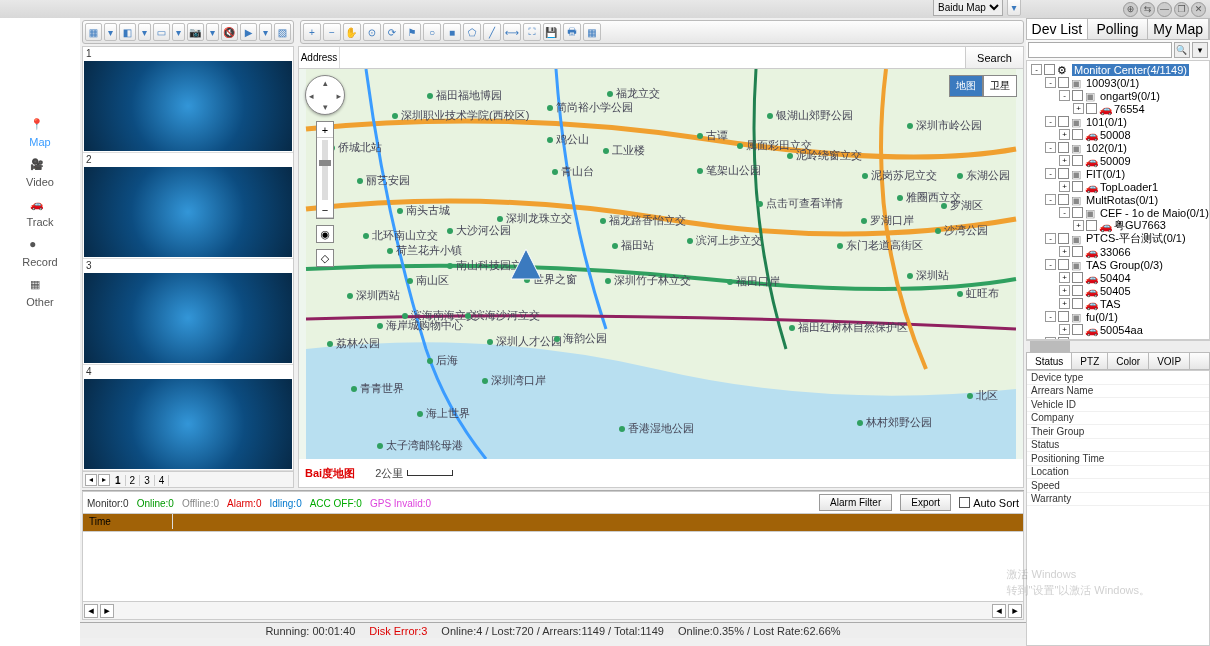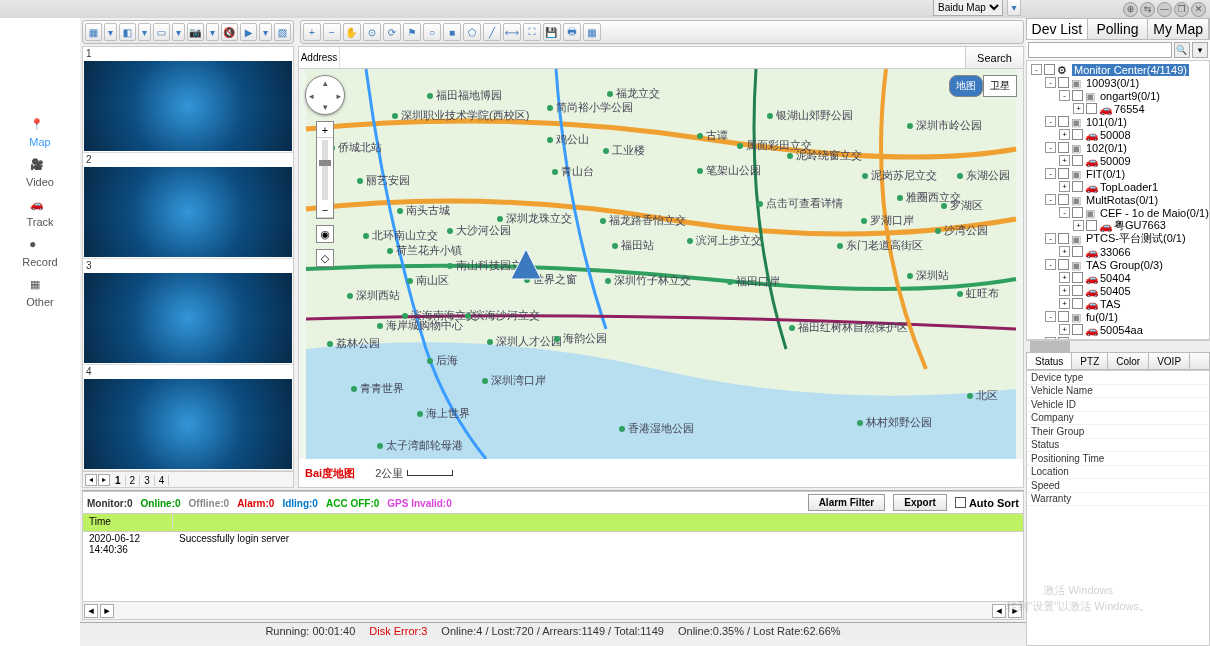--- a/index.html
+++ b/index.html
@@ -36,21 +36,21 @@
 .map-svg { width: 100%; height: 100%; }
 .map-controls { position: absolute; top: 6px; left: 6px; display: flex; flex-direction: column; align-items: center; gap: 6px; }
 .pan-ctrl { width: 40px; height: 40px; border-radius: 20px; background: #fff; border: 1px solid #888; position: relative; box-shadow: 0 1px 3px rgba(0,0,0,.3); }
 .pan-ctrl span { position: absolute; font-size: 9px; color: #555; }
 .zoom-ctrl { width: 18px; background: #fff; border: 1px solid #888; display: flex; flex-direction: column; align-items: center; }
 .zoom-ctrl .zb { height: 16px; width: 100%; display: flex; align-items: center; justify-content: center; cursor: pointer; border-bottom: 1px solid #ccc; }
 .zoom-ctrl .track { height: 60px; width: 6px; background: #ddd; margin: 2px 0; position: relative; }
 .zoom-ctrl .handle { position: absolute; top: 20px; left: -3px; width: 12px; height: 6px; background: #888; }
 .map-type { position: absolute; top: 6px; right: 6px; display: flex; }
 .map-type .mt { padding: 3px 6px; font-size: 10px; background: #fff; border: 1px solid #888; cursor: pointer; }
-.map-type .mt.active { background: #3b7abf; color: #fff; border-radius: 8px; }
+.map-type .mt.active { background: #3b7abf; color: #fff; }
 .map-footer { height: 28px; display: flex; align-items: center; gap: 20px; padding: 0 6px; font-size: 10px; color: #444; }
 .scale-bar { display: flex; align-items: center; gap: 4px; }
 .scale-line { width: 46px; height: 6px; border: 1px solid #333; border-top: none; }
 .right-col { width: 184px; display: flex; flex-direction: column; background: #f9f9f9; }
 .right-tabs { display: flex; border: 1px solid #bbb; background: linear-gradient(#fdfdfd,#e6e6e6); height: 22px; }
 .right-tabs .rt { flex: 1; display: flex; align-items: center; justify-content: center; border-right: 1px solid #bbb; cursor: pointer; font-size: 14px; }
 .right-tabs .rt.active { background: #fff; }
 .tree-search { display: flex; padding: 2px; gap: 2px; }
 .tree-search input { flex: 1; border: 1px solid #aaa; height: 16px; }
 .tree-search .sb { width: 16px; height: 16px; border: 1px solid #aaa; background: #eee; cursor: pointer; display: flex; align-items: center; justify-content: center; font-size: 9px; }
@@ -61,37 +61,37 @@
 .tree .nico { width: 13px; height: 11px; margin-right: 2px; display: inline-block; }
 .tree .tlabel.sel { background: #3b7abf; color: #fff; padding: 0 2px; }
 .tree-scroll { height: 12px; background: #eee; border-top: 1px solid #ccc; display: flex; }
 .tree-scroll .thumb { width: 40px; background: #bbb; margin-left: 4px; }
 .detail-tabs { display: flex; border: 1px solid #bbb; background: linear-gradient(#fdfdfd,#e6e6e6); height: 18px; }
 .detail-tabs .dt { padding: 0 8px; display: flex; align-items: center; border-right: 1px solid #bbb; cursor: pointer; font-size: 10px; }
 .detail-tabs .dt.active { background: #fff; }
 .detail-body { flex: 1; background: #fff; border: 1px solid #ccc; }
 .detail-body .drow { height: 13.5px; padding: 0 4px; border-bottom: 1px solid #f0f0f0; font-size: 10px; color: #333; display: flex; align-items: center; }
 .bottom { height: 130px; display: flex; flex-direction: column; border-top: 1px solid #aaa; margin: 2px; }
-.bottom-header { height: 22px; display: flex; align-items: center; padding: 0 4px; gap: 8px; background: #fff; border: 1px solid #ccc; border-bottom: none; font-weight: bold; }
+.bottom-header { height: 22px; display: flex; align-items: center; padding: 0 4px; gap: 8px; background: #fff; border: 1px solid #ccc; border-bottom: none; }
 .bottom-header .stat { font-size: 10px; }
 .bottom-header .spacer { flex: 1; }
 .bottom-header .bbtn { padding: 2px 10px; border: 1px solid #999; background: linear-gradient(#fff,#e6e6e6); cursor: pointer; font-size: 10px; }
 .bottom-header .chk { display: flex; align-items: center; gap: 3px; font-size: 10px; }
 .bottom-header .chk .box { width: 11px; height: 11px; border: 1px solid #555; }
 .event-table { flex: 1; background: #fff; border: 1px solid #ccc; overflow: hidden; }
-.event-table .ethead { display: flex; height: 18px; border-bottom: 1px solid #ccc; background: #bef264; flex-direction: column; }
+.event-table .ethead { display: flex; height: 18px; border-bottom: 1px solid #ccc; background: #a16207; flex-direction: column; }
 .event-table .eth { padding: 2px 6px; border-right: 1px solid #ddd; font-size: 10px; }
 .event-table .etrow { display: flex; height: 16px; }
 .event-table .etc { padding: 1px 6px; font-size: 10px; }
 .bottom-tabs { height: 18px; display: flex; align-items: center; background: #f5f5f5; border: 1px solid #ccc; border-top: none; gap: 0; font-size: 10px; }
 .bottom-tabs .arrow { width: 14px; height: 14px; border: 1px solid #aaa; background: #fff; display: flex; align-items: center; justify-content: center; cursor: pointer; margin: 0 1px; }
 .bottom-tabs .btab { padding: 1px 6px; border-left: 1px solid #ccc; border-right: 1px solid #ccc; cursor: pointer; }
 .bottom-tabs .btab.active { background: #fff; font-weight: bold; }
 .statusbar { height: 16px; background: #eee; border-top: 1px solid #aaa; display: flex; align-items: center; padding: 0 20px; gap: 14px; font-size: 10px; color: #333; justify-content: center; }
-.watermark { position: absolute; right: 60px; bottom: 32px; color: rgba(120,120,120,.35); font-size: 14px; pointer-events: none; text-align: center; line-height: 1.4; }
+.watermark { position: absolute; right: 60px; bottom: 48px; color: rgba(120,120,120,.35); font-size: 14px; pointer-events: none; text-align: left; line-height: 1.4; }
 </style>
 </head>
 <body>
 
 <div class="titlebar" id="titlebar">
     <div class="tbtn">⊕</div>
     <div class="tbtn">⇆</div>
     <div class="tbtn">—</div>
     <div class="tbtn">❐</div>
     <div class="tbtn">✕</div>
@@ -357,24 +357,20 @@
         <div class="bbtn">Export</div>
         <div class="chk">
             <div class="box"></div>
             <span>Auto Sort</span>
           </div>
       </div>
       <div class="event-table">
         <div class="ethead">
           <div class="eth" style="width:90px">Time</div>
         </div>
-        <div class="etrow">
-          <div class="etc" style="width:90px">2020-06-12 14:40:36</div>
-          <div class="etc" style="flex:1">Successfully login server</div>
-        </div>
       </div>
       <div class="bottom-tabs">
         <div class="arrow">◂</div>
         <div class="arrow">▸</div>
         <div style="flex:1"></div>
         <div class="arrow">◂</div>
         <div class="arrow">▸</div>
       </div>
     </div>
 
@@ -535,21 +531,21 @@
         <div class="thumb"></div>
       </div>
     <div class="detail-tabs" id="dtabs">
         <div class="dt active">Status</div>
         <div class="dt">PTZ</div>
         <div class="dt">Color</div>
         <div class="dt">VOIP</div>
       </div>
     <div class="detail-body" id="dbody">
         <div class="drow">Device type</div>
-        <div class="drow">Vehicle Name</div>
+        <div class="drow">Arrears Name</div>
         <div class="drow">Vehicle ID</div>
         <div class="drow">Company</div>
         <div class="drow">Their Group</div>
         <div class="drow">Status</div>
         <div class="drow">Positioning Time</div>
         <div class="drow">Location</div>
         <div class="drow">Speed</div>
         <div class="drow">Warranty</div>
       </div>
   </div>

